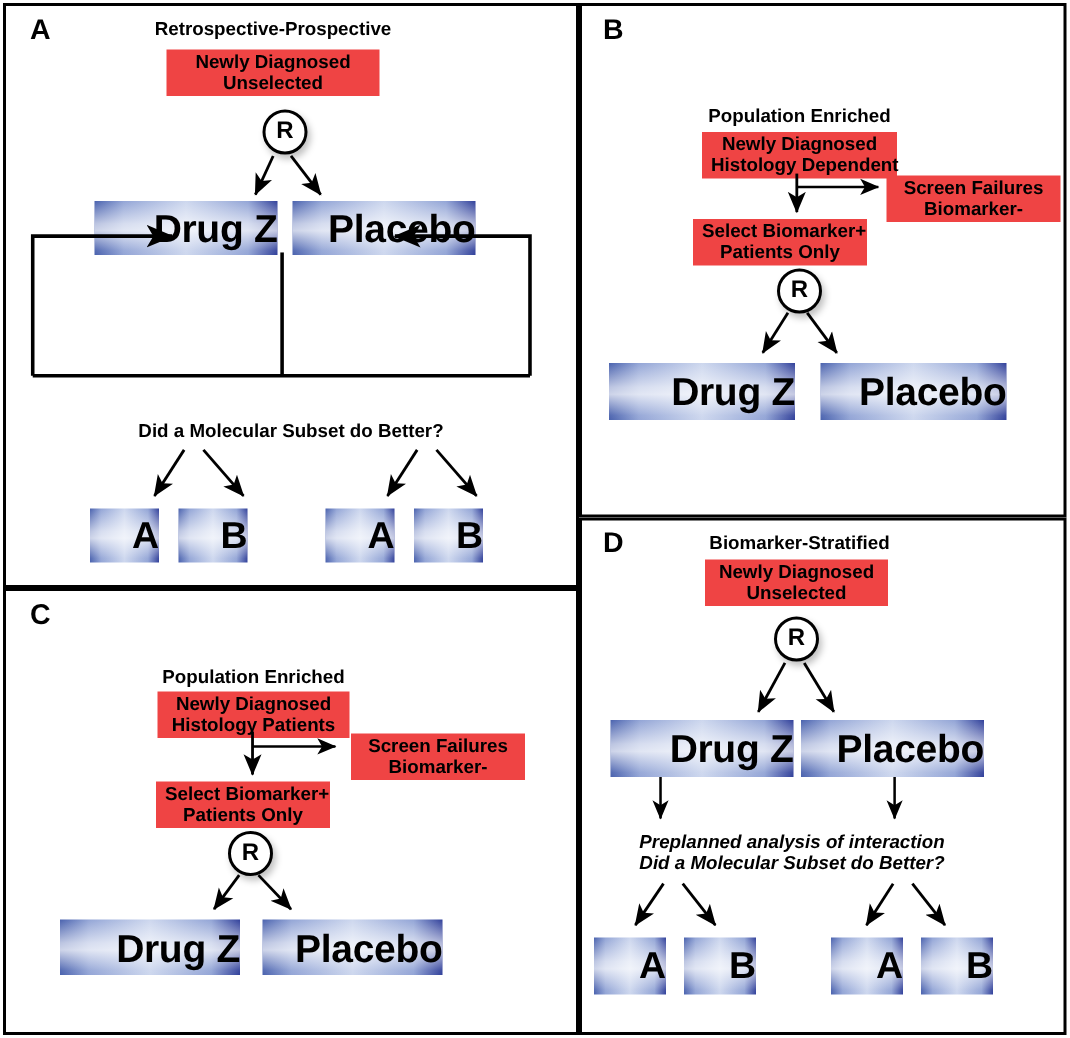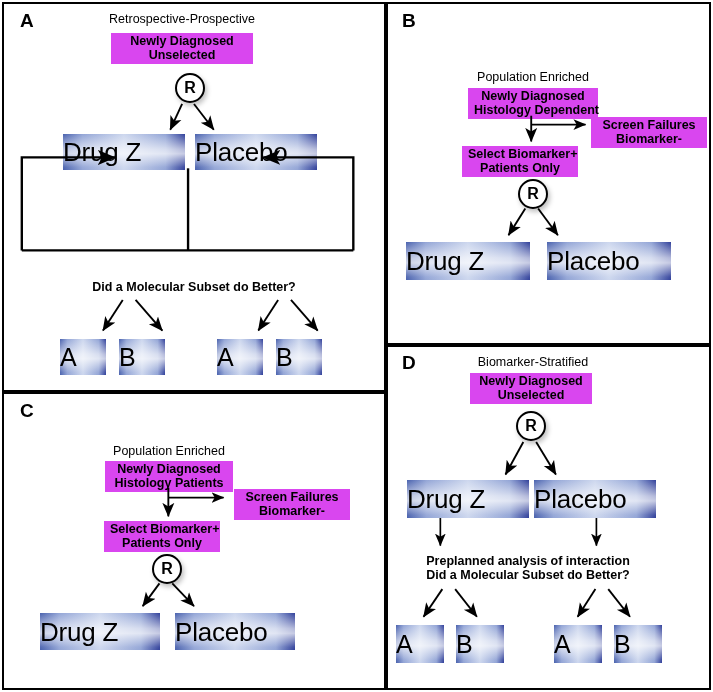--- a/index.html
+++ b/index.html
@@ -31,30 +31,30 @@
   .panel-letter {
     position: absolute;
     font-size: 19px;
     font-weight: bold;
     color: #000;
     letter-spacing: 0px;
   }
   .panel-title {
     position: absolute;
     font-size: 12.5px;
-    font-weight: normal;
+    font-weight: bold;
     color: #000;
     text-align: right;
     white-space: nowrap;
     transform: translateX(-50%);
   }
   
   .pinkbox {
     position: absolute;
-    background: #d946ef;
+    background: #ef4444;
     color: #000;
     font-size: 12.5px;
     font-weight: bold;
     text-align: center;
     line-height: 1.12;
     padding: 1px 6px 2px 6px;
     box-sizing: border-box;
     transform: translateX(-50%);
     white-space: nowrap;
   }
@@ -81,23 +81,23 @@
         rgba(255,255,255,0.05) 92%,
         rgba(255,255,255,0.00) 100%),
       linear-gradient(to right,
         #4a62ae 0%,
         #93a5d6 16%,
         #cdd7ee 50%,
         #93a5d6 84%,
         #31409a 100%);
     display: flex;
     align-items: center;
-    justify-content: flex-start;
-    color: #000;
-    font-weight: normal;
+    justify-content: flex-end;
+    color: #000;
+    font-weight: bold;
     transform: translateX(-50%);
     overflow: hidden;
   }
   .armbox > span {
     position: relative;
     z-index: 2;
     line-height: 1;
     white-space: nowrap;
   }
   .armbox.big > span   { font-size: 26px; letter-spacing: -0.2px; }
@@ -306,21 +306,21 @@
       <span>R</span>
     </div>
 
     <div class="armbox big" style="left:80px; top:133px; width:122px; height:38px;">
       <span>Drug Z</span>
     </div>
     <div class="armbox big" style="left:207px; top:133px; width:122px; height:38px;">
       <span>Placebo</span>
     </div>
 
-    <div class="caption" style="left:140px; top:207px;">
+    <div class="caption" style="left:140px; top:207px;font-style:italic;">
       <div>Preplanned analysis of interaction</div>
       <div>Did a Molecular Subset do Better?</div>
     </div>
 
     <div class="armbox small" style="left:32px; top:278px; width:48px; height:38px;">
       <span>A</span>
     </div>
     <div class="armbox small" style="left:92px; top:278px; width:48px; height:38px;">
       <span>B</span>
     </div>

